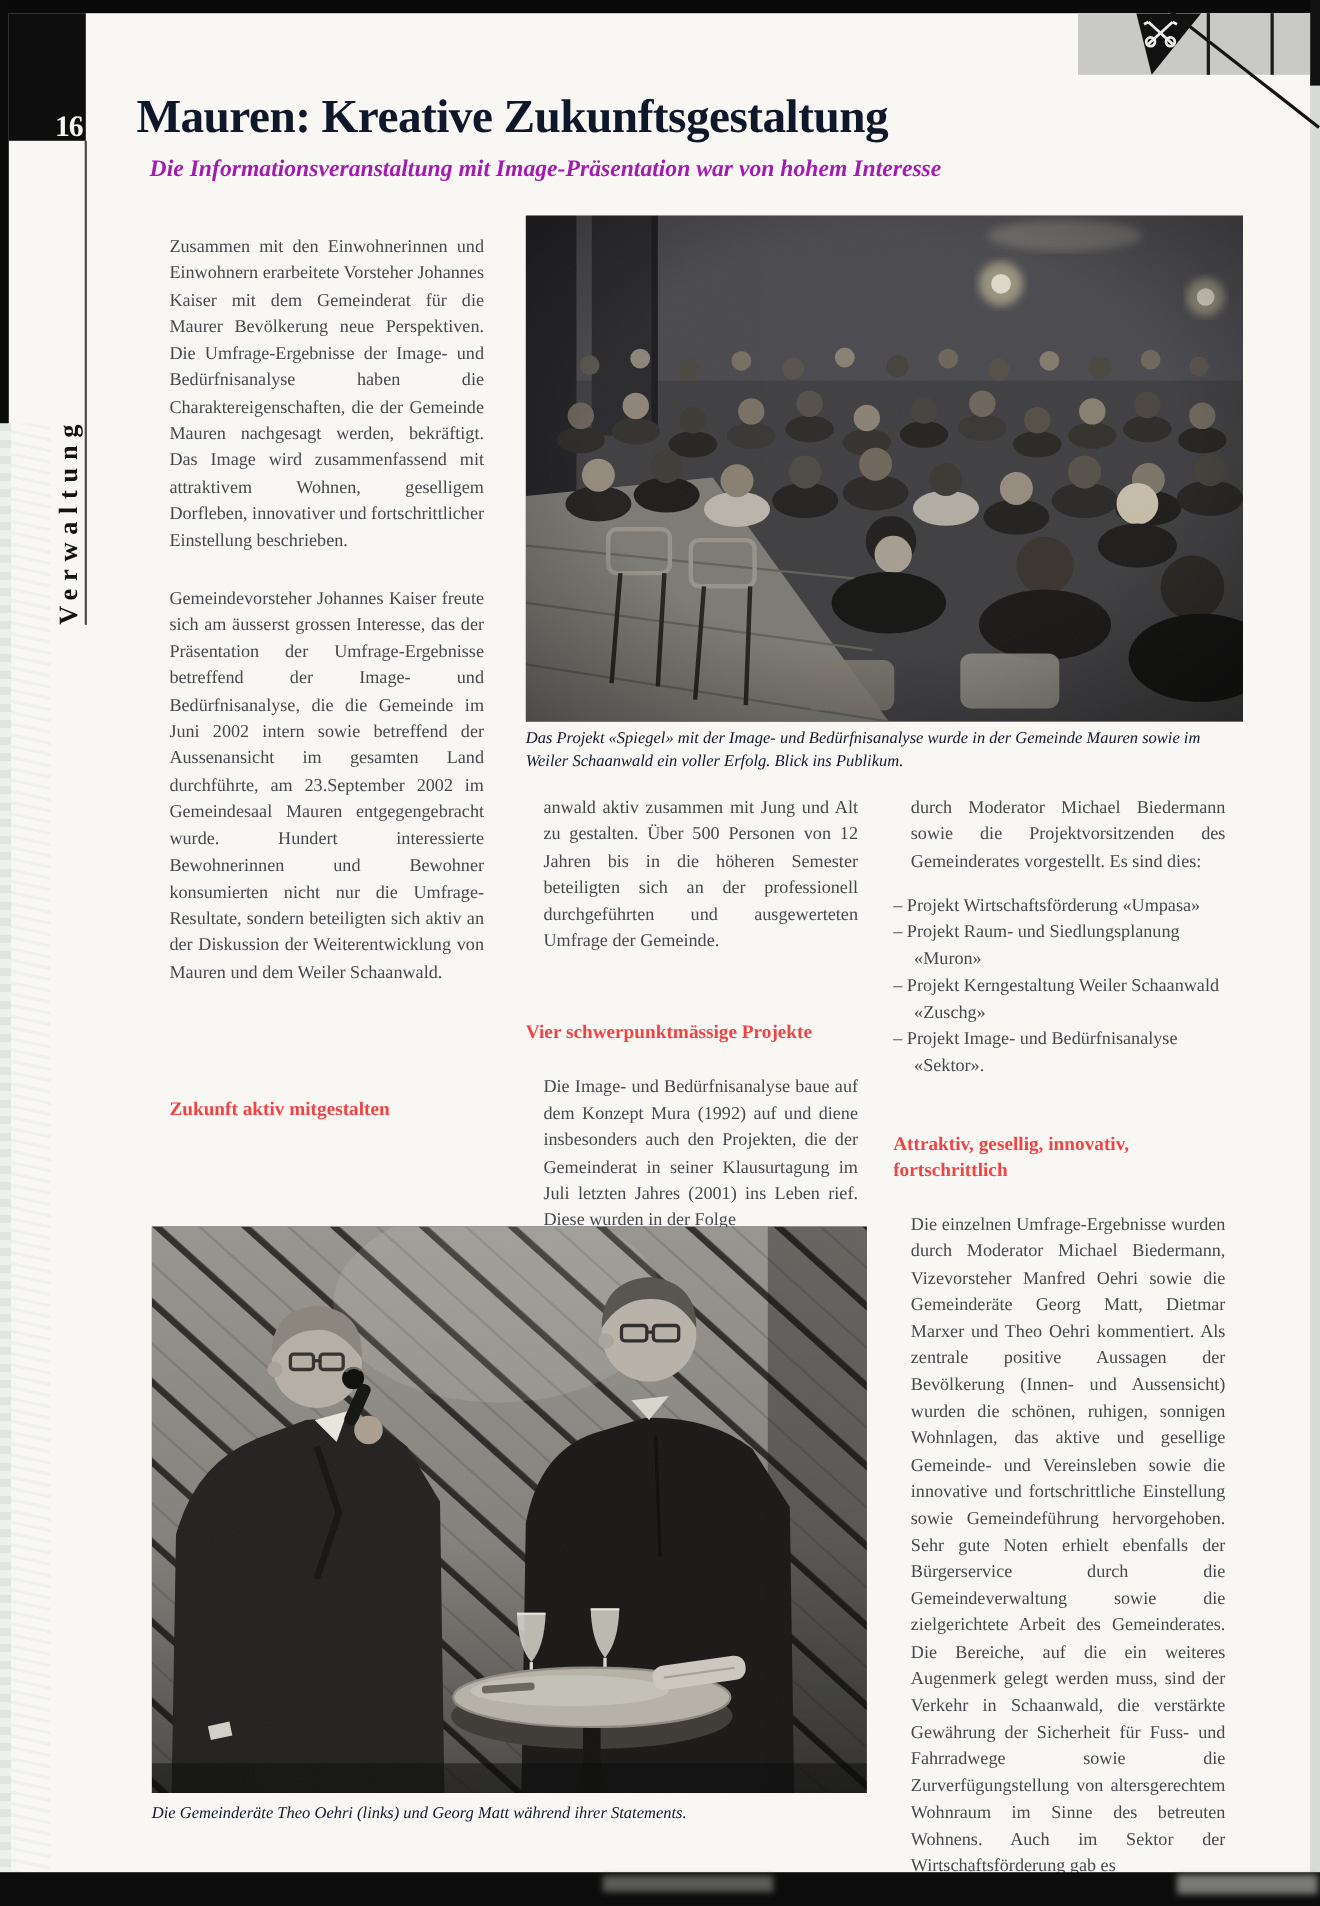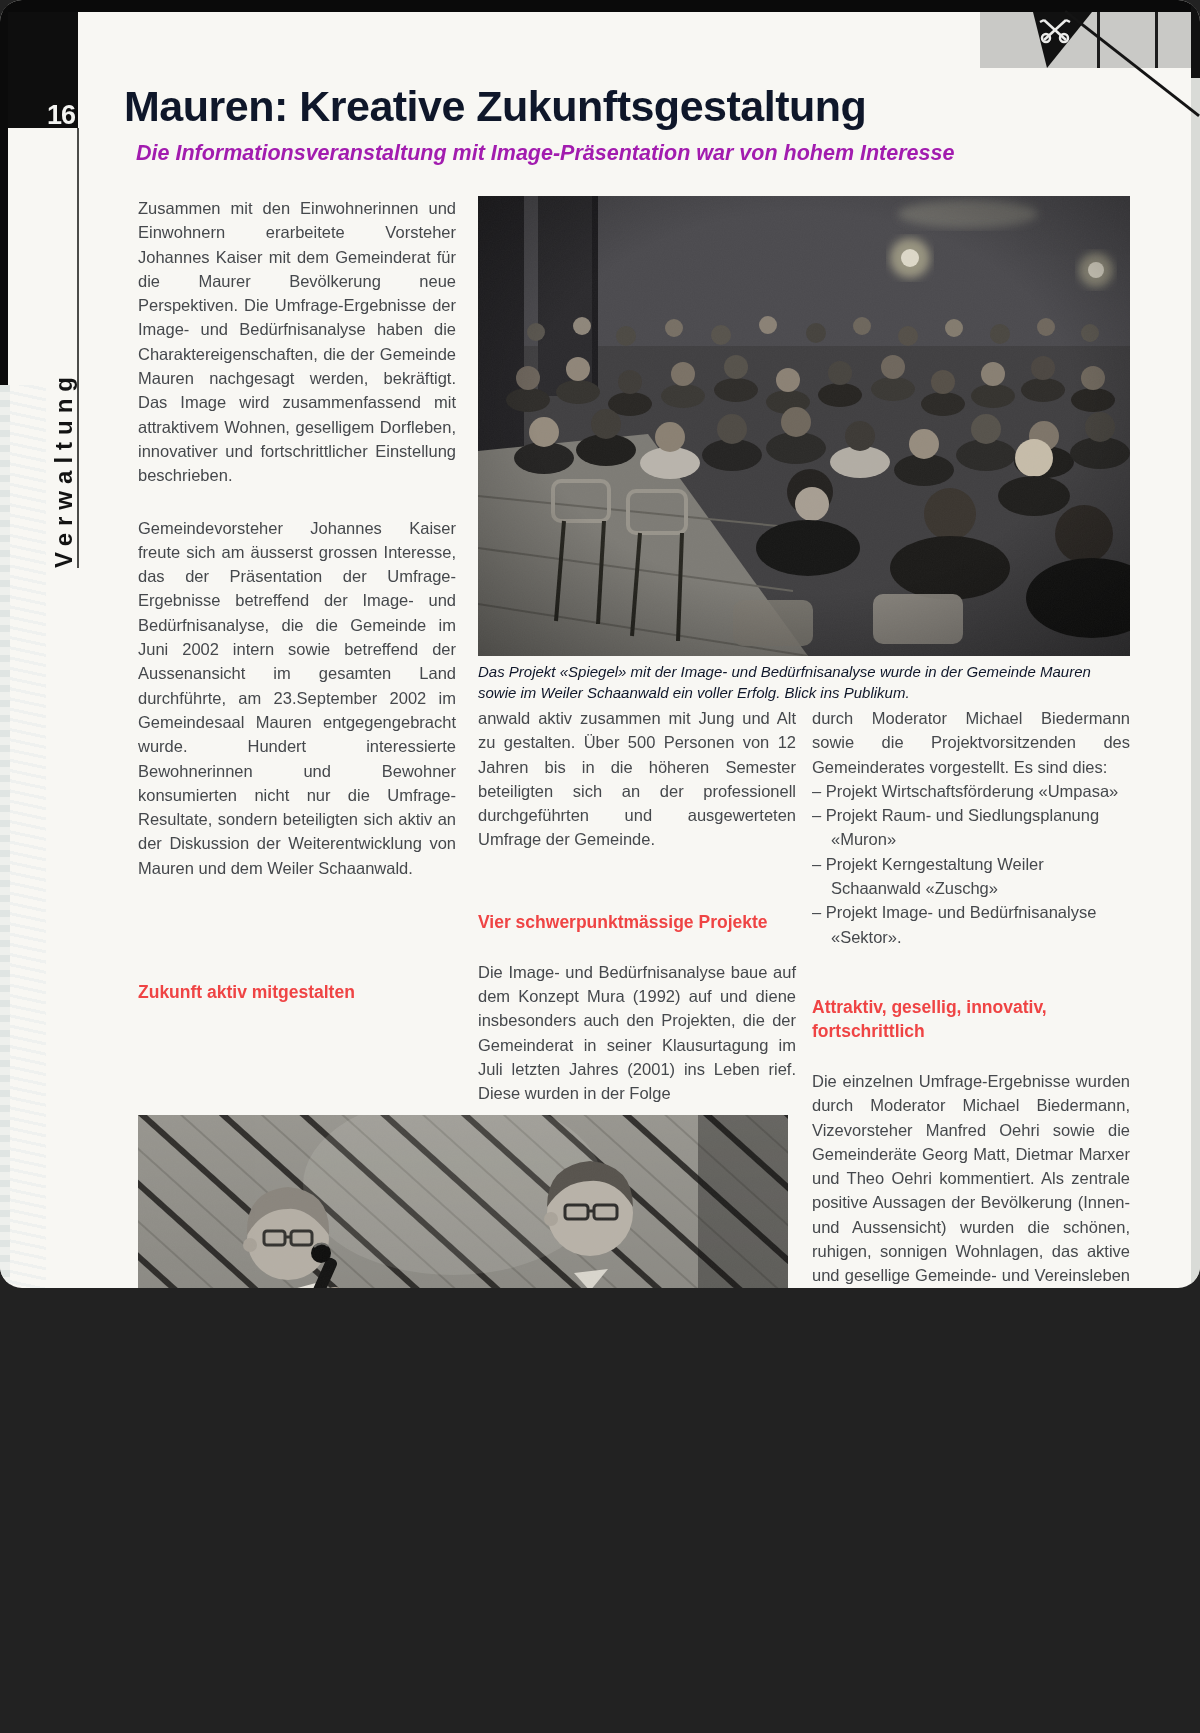--- a/index.html
+++ b/index.html
@@ -1,20 +1,19 @@
 <!DOCTYPE html>
 <html><head>
 <meta charset="utf-8">
 <style>
   html,body { margin:0; padding:0; background:#222; }
   .page {
-    position:relative; width:1200px; height:1288px; overflow:hidden;
+    position:relative; width:1200px; height:1733px; overflow:hidden;
     background:#f8f7f3;
-    font-family:Liberation Sans, sans-serif;
-    border-radius:22px;
+    font-family:Liberation Serif, serif;
   }
   .abs { position:absolute; }
 
   
   .edge-top    { left:0; top:0; width:1200px; height:12px; background:#0a0a0a; }
   .edge-bottom { left:0; top:1702px; width:1200px; height:31px; background:#0c0c0c; }
   .edge-bottom .smudge-a { position:absolute; left:548px; top:3px; width:155px; height:15px; background:#74746f; opacity:.75; filter:blur(3px); }
   .edge-bottom .smudge-b { position:absolute; left:1070px; top:2px; width:128px; height:18px; background:#a6a6a2; opacity:.7; filter:blur(3px); }
   .edge-left-black { left:0; top:0; width:8px; height:385px; background:#0b0b0b; }
   .edge-left-gray  { left:0; top:385px; width:10px; height:1348px;
@@ -39,25 +38,25 @@
 
   
   .headline { left:124px; top:82px; width:1000px; font-size:43px; font-weight:bold;
     letter-spacing:-0.5px; color:#0f172a; }
   .subheadline { left:136px; top:141px; width:1010px; font-size:21.5px; font-weight:bold;
     font-style:italic; color:#a21caf; }
 
   
   .col { position:absolute; width:318px; color:#45484c; font-size:16.5px; line-height:24.3px;
     text-align:justify; hyphens:manual; }
-  .col p { margin:0; }
+  .col p { margin:16px; }
   .colhead { font-size:17.5px; font-weight:bold; color:#ef4444; line-height:24px; text-align:left; }
   #col1 { left:138px; top:196px; }
   #col1 .p2 { margin-top:28px; }
-  #col1 .colhead { margin-top:100px; margin-bottom:24px; }
+  #col1 .colhead { margin-top:100px; margin-bottom:24px;margin-left:16px; }
   #col2 { left:478px; top:706px; }
   #col2 .colhead { margin-top:58px; margin-bottom:26px; }
   #col3 { left:812px; top:706px; }
   #col3 .colhead { margin-top:46px; margin-bottom:26px; }
   .plist { margin:0; padding:0; list-style:none; }
   .plist li { padding-left:19px; text-indent:-19px; text-align:left; }
 
   
   .photo { overflow:hidden; background:#3a393b; }
   .photo svg { display:block; }

